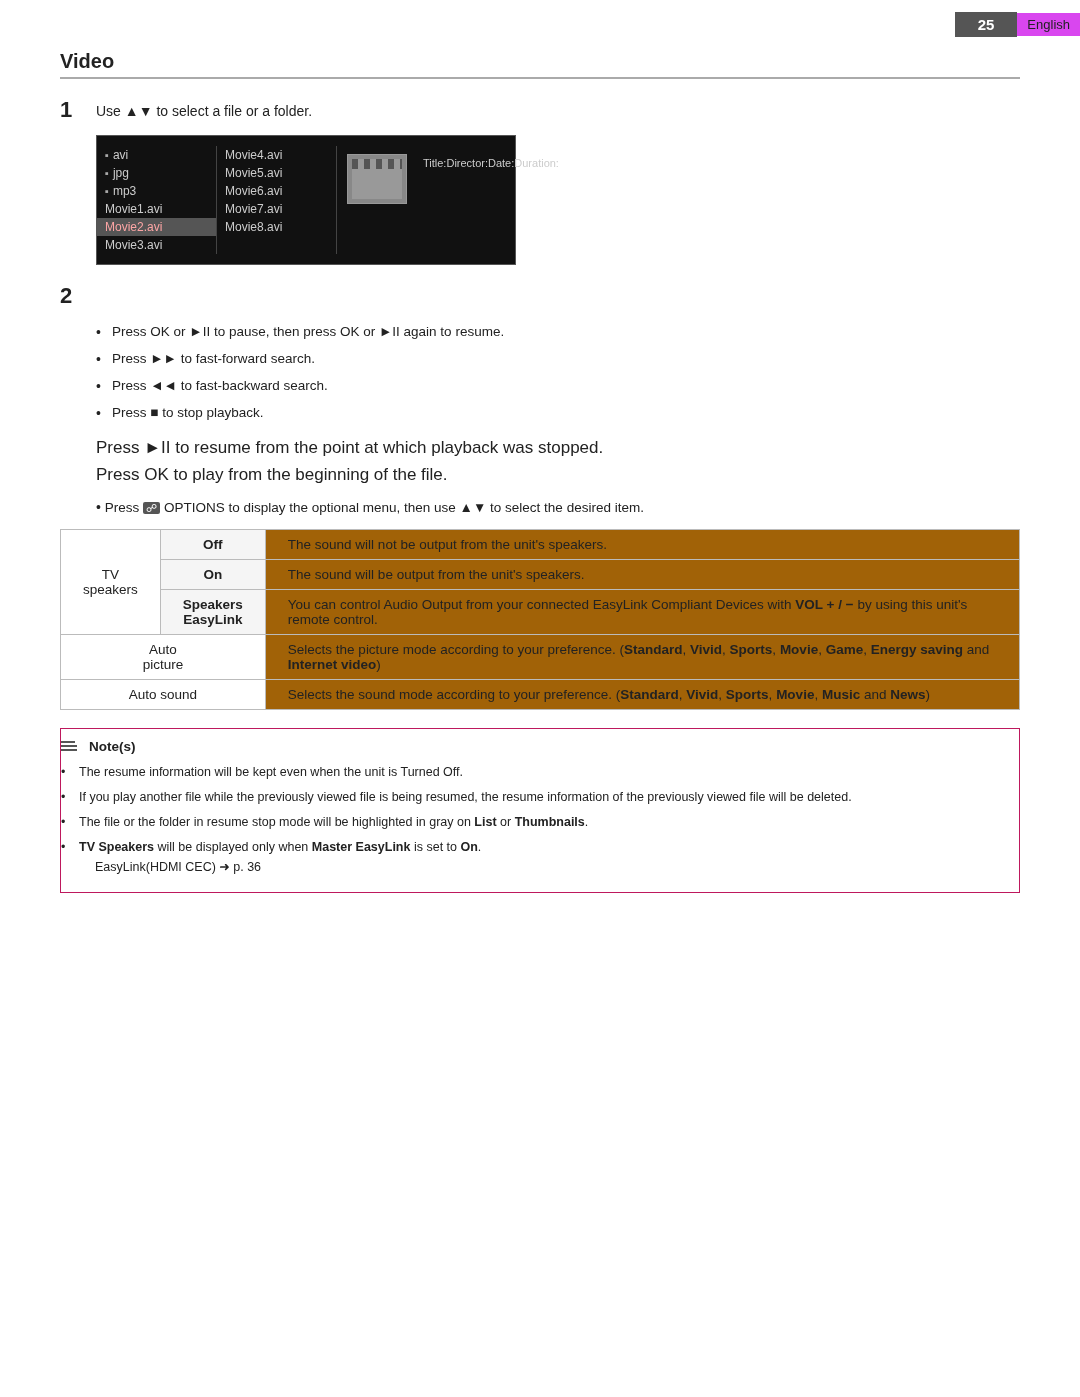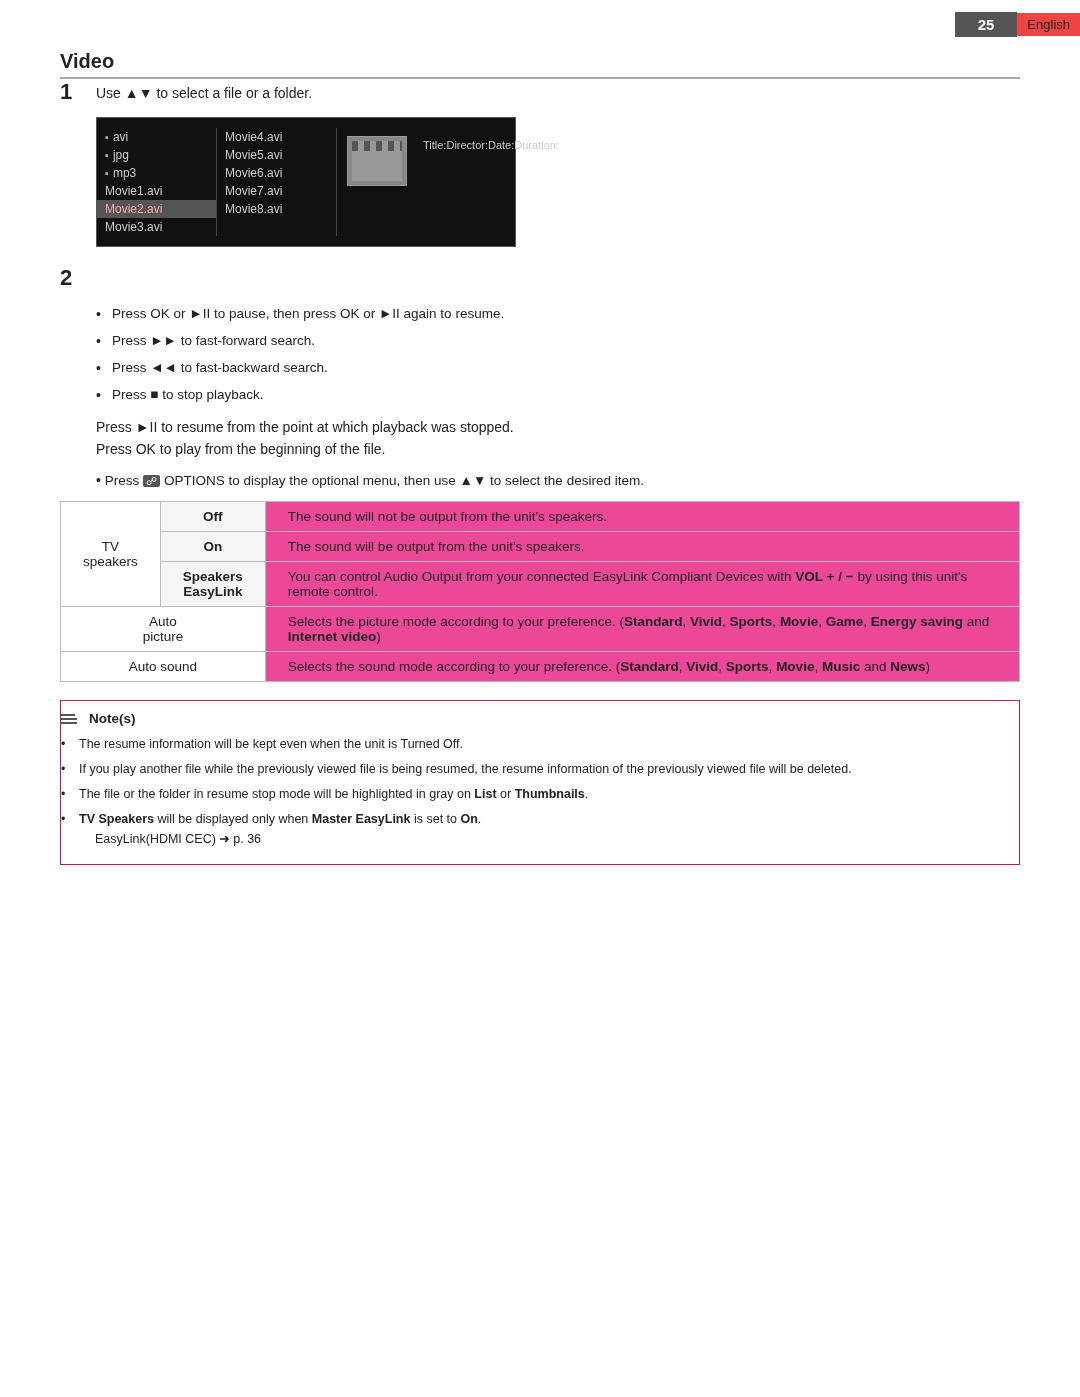--- a/index.html
+++ b/index.html
@@ -22,38 +22,39 @@
       align-items: center;
     }
     .page-number {
       background: #555;
       color: #fff;
       padding: 4px 23px;
       font-size: 15px;
       font-weight: bold;
     }
     .page-lang {
-      background: #ef4444;
+      background: #d946ef;
       color: #222;
       padding: 4px 10px;
       font-size: 13px;
     }
 
     
     .content {
       margin: 0 60px;
       padding-top: 50px;
     }
 
     
     .section-title {
       font-size: 20px;
       font-weight: bold;
       border-bottom: 2px solid #aaa;
       padding-bottom: 4px;
+      margin-bottom: 18px;
       display: inline-block;
       width: 100%;
     }
 
     
     .step {
       display: flex;
       align-items: flex-start;
       margin-bottom: 12px;
     }
@@ -162,21 +163,21 @@
       line-height: 1.5;
     }
     .bullet-dot {
       min-width: 16px;
       font-size: 14px;
     }
 
     
     .resume-para {
       margin: 8px 0 8px 36px;
-      font-size: 14px;
+      font-size: 17px;
       line-height: 1.6;
     }
 
     
     .options-bullet {
       margin-left: 36px;
       margin-bottom: 8px;
       font-size: 13.5px;
       line-height: 1.6;
     }
@@ -197,21 +198,21 @@
       text-align: center;
       font-weight: normal;
       background: #fff;
     }
     .options-table .cell-option {
       text-align: center;
       font-weight: bold;
       background: #f5f5f5;
     }
     .options-table .cell-desc {
-      background: #ec4899;
+      background: #a16207;
     }
 
     
     .notes-box {
       border: 1px solid #be185d;
       margin-top: 10px;
       padding: 10px 0;
     }
     .notes-header {
       display: flex;

